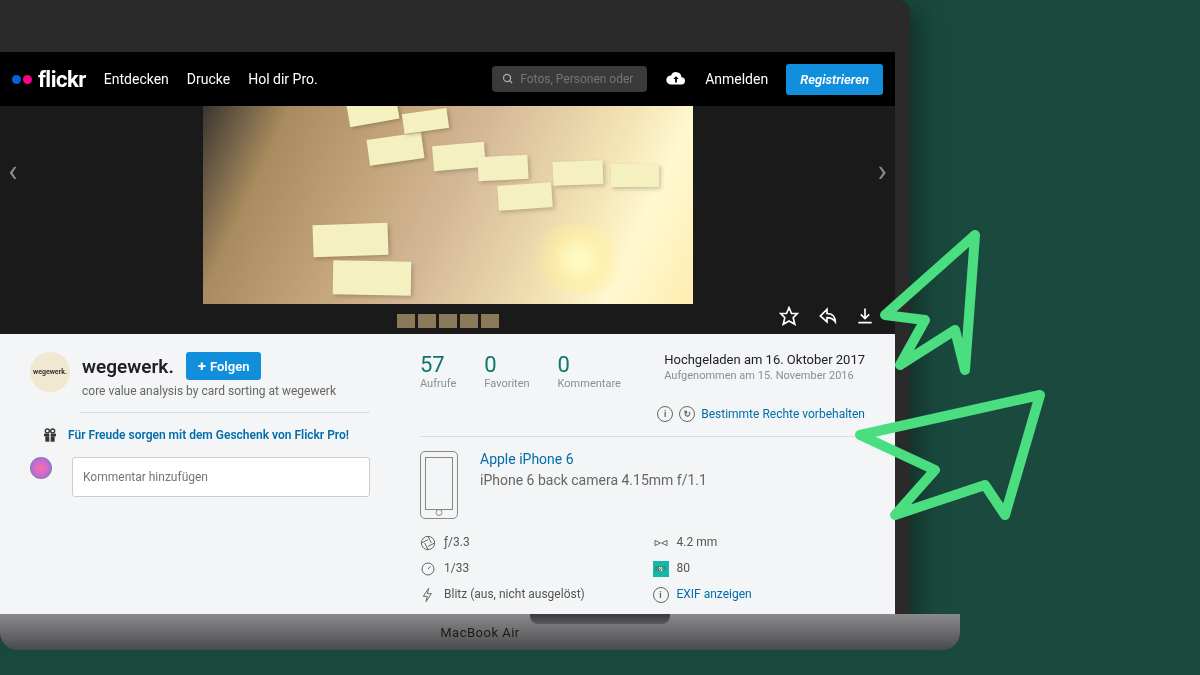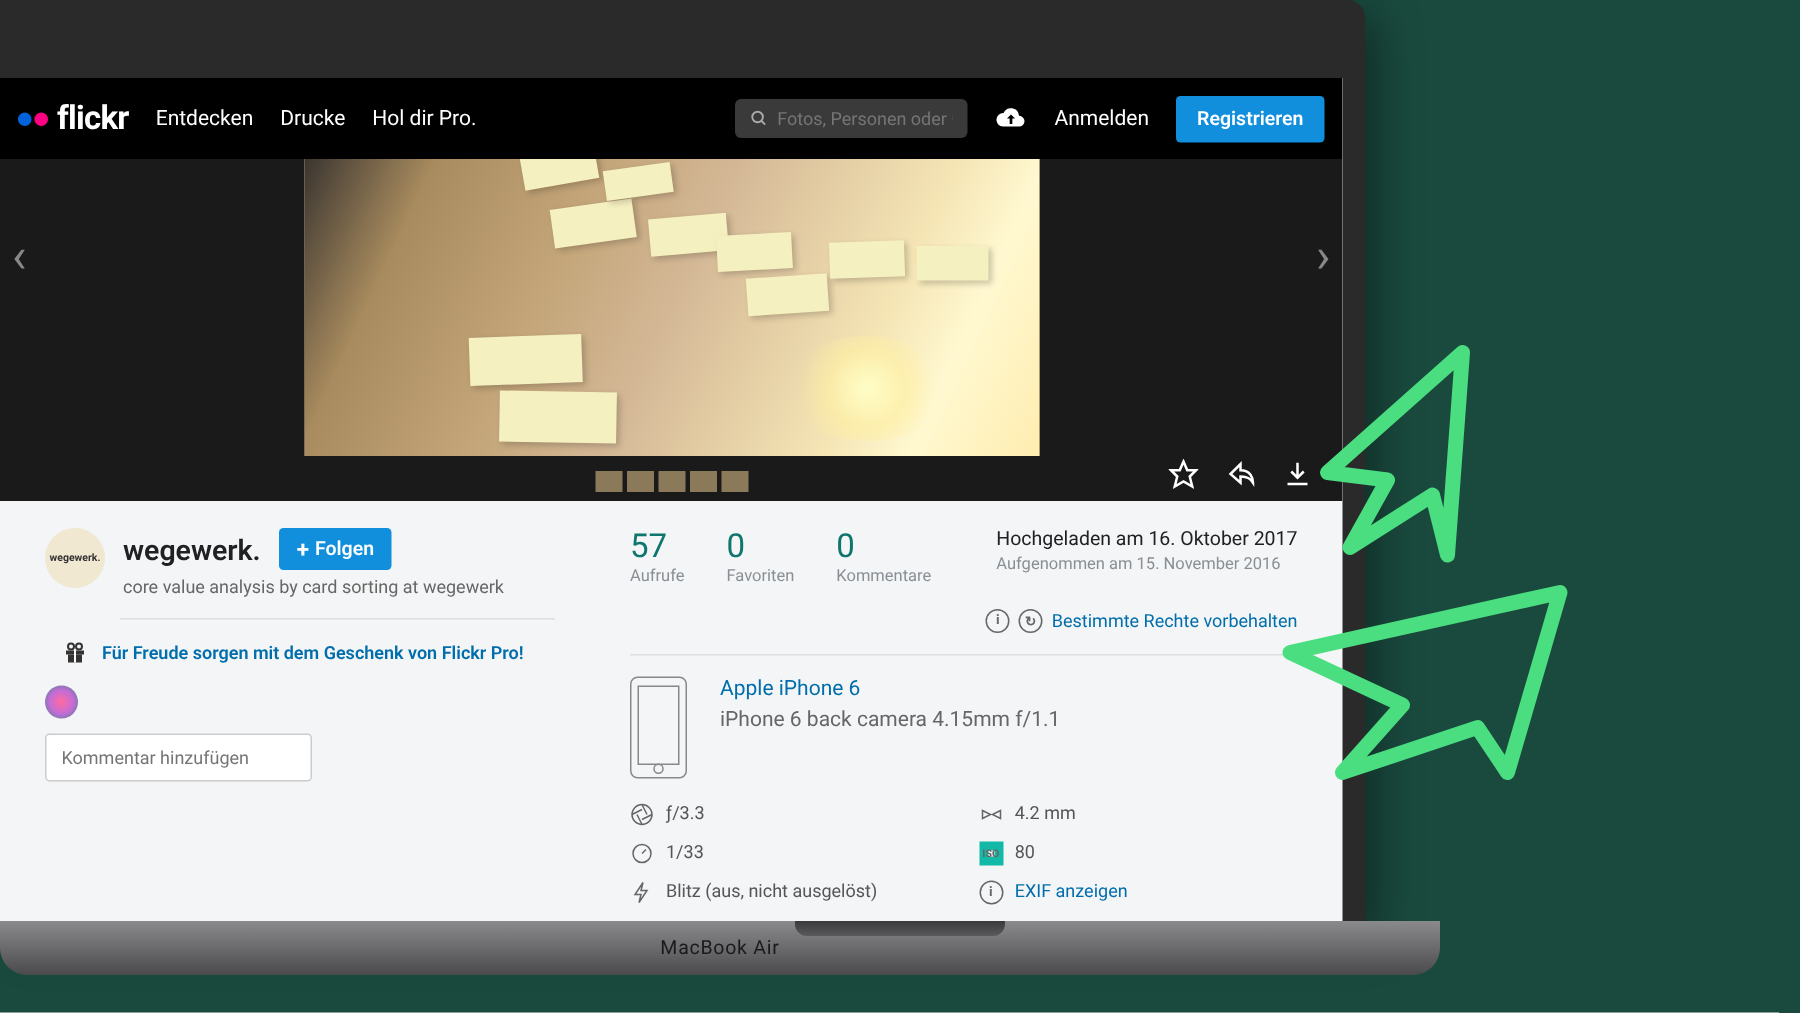--- a/index.html
+++ b/index.html
@@ -15,21 +15,21 @@
 .topbar { height: 54px; background: #000; display: flex; align-items: center; padding: 0 12px; gap: 18px; }
 .logo { display: flex; align-items: center; gap: 2px; }
 .logo-dots { display: flex; gap: 2px; }
 .logo-dot { width: 9px; height: 9px; border-radius: 50%; }
 .logo-text { color: #fff; font-weight: 700; font-size: 22px; margin-left: 4px; letter-spacing: -0.5px; }
 .nav-link { color: #fff; font-size: 14px; cursor: pointer; }
 .search-box { display: flex; align-items: center; background: #3a3a3a; border-radius: 4px; padding: 6px 10px; width: 155px; gap: 6px; }
 .search-box input { background: transparent; border: none; color: #aaa; font-size: 12px; width: 100%; outline: none; }
 .search-icon { width: 14px; height: 14px; }
 .upload-icon { width: 22px; height: 18px; }
-.btn-register { background: #128fdc; color: #fff; border: none; padding: 8px 14px; border-radius: 3px; font-size: 13px; font-weight: 600; cursor: pointer; }
+.btn-register { background: #128fdc; color: #fff; border: none; padding: 8px 14px; border-radius: 3px; font-size: 13px; font-weight: 600; cursor: pointer; font-style: italic; }
 
 .photo-area { height: 228px; background: #1a1a1a; position: relative; display: flex; align-items: flex-start; justify-content: center; }
 .photo-main { width: 490px; height: 198px; background: linear-gradient(135deg, #d4b896 0%, #c4a67a 40%, #f0e0b0 70%, #ffe8a0 100%); position: relative; overflow: hidden; }
 .photo-table { position: absolute; inset: 0; background: linear-gradient(115deg, #3a3530 0%, #a88b5e 15%, #c4a67a 35%, #d4b896 50%, #f5e5b5 75%, #fff8d0 85%, #ffedb0 100%); }
 .card { position: absolute; background: #f5f0c0; box-shadow: 2px 2px 4px rgba(0,0,0,0.2); }
 .photo-glare { position: absolute; right: 60px; bottom: 10px; width: 110px; height: 70px; background: radial-gradient(circle, rgba(255,255,200,0.95) 0%, rgba(255,240,160,0.6) 40%, transparent 70%); border-radius: 50%; }
 .nav-arrow { position: absolute; top: 45px; color: #888; font-size: 32px; cursor: pointer; user-select: none; }
 .nav-arrow.left { left: 8px; }
 .nav-arrow.right { right: 8px; }
 .thumbs { position: absolute; bottom: 6px; left: 50%; transform: translateX(-50%); display: flex; gap: 3px; }
@@ -49,21 +49,21 @@
 .btn-follow { background: #128fdc; color: #fff; border: none; padding: 5px 12px; border-radius: 3px; font-size: 13px; font-weight: 600; cursor: pointer; display: flex; align-items: center; gap: 4px; }
 .photo-title { font-size: 14px; font-weight: 600; color: #212124; margin-bottom: 3px; }
 .photo-desc { font-size: 12px; color: #666; }
 
 .divider { height: 1px; background: #dcdee0; margin: 14px 0 14px 50px; }
 
 .gift-row { display: flex; align-items: center; gap: 10px; font-size: 12px; padding-left: 12px; }
 .gift-icon { width: 16px; height: 16px; }
 .gift-link { color: #006dac; font-weight: 600; }
 
-.comment-row { display: flex; gap: 10px; margin-top: 14px; align-items: flex-start; flex-direction: column; }
+.comment-row { display: flex; gap: 20px; margin-top: 14px; align-items: flex-start; }
 .comment-avatar { width: 22px; height: 22px; border-radius: 50%; background: radial-gradient(circle, #ff6b9d 0%, #c56cd6 50%, #3b8686 100%); }
 .comment-box { flex: 1; border: 1px solid #ccc; border-radius: 3px; padding: 8px 10px; font-size: 12px; color: #999; background: #fff; height: 40px; }
 
 .stats-row { display: flex; gap: 28px; }
 .stat { }
 .stat-num { font-size: 22px; font-weight: 400; color: #0f766e; }
 .stat-label { font-size: 11px; color: #898f94; }
 
 .upload-info { font-size: 13px; color: #212124; margin-left: auto; text-align: left; }
 .upload-info .sub { font-size: 11px; color: #898f94; margin-top: 2px; }

